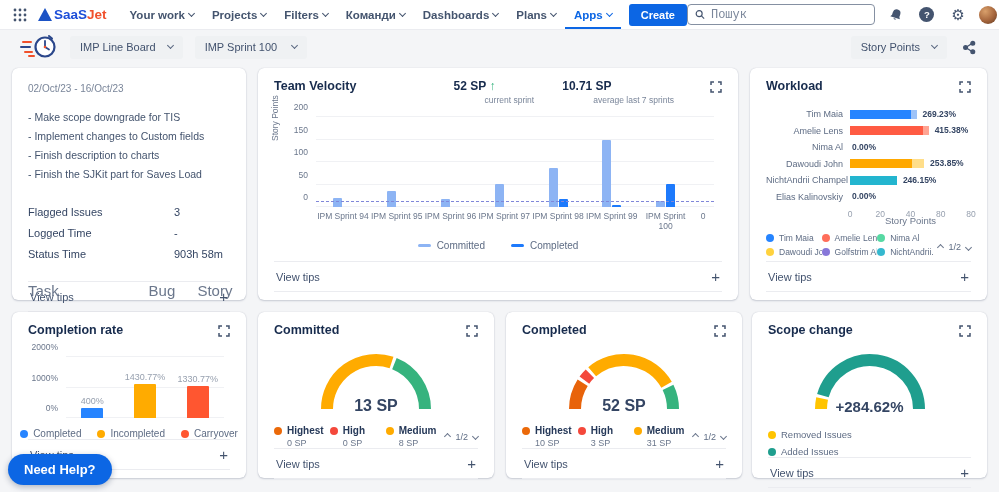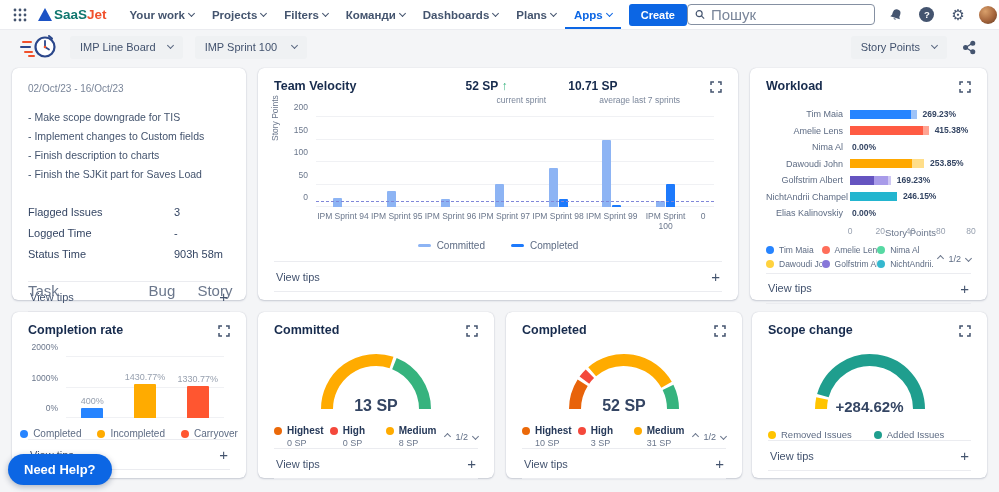--- a/index.html
+++ b/index.html
@@ -5,35 +5,35 @@
   * { margin:0; padding:0; box-sizing:border-box; }
   html,body { width:999px; height:492px; overflow:hidden; }
   body { font-family:"Liberation Sans", sans-serif; background:#F4F5F7; color:#172B4D; }
   #app { position:relative; width:999px; height:492px; }
 
   
   .nav { position:absolute; top:0; left:0; right:0; height:30px; background:#FFFFFF;
          border-bottom:1px solid #EBECF0; display:flex; align-items:center; padding:0 10px; }
   .nav-left { display:flex; align-items:center; height:100%; }
   .logo { display:flex; align-items:center; gap:2px; margin:0 14px 0 8px; font-weight:700; font-size:13.5px; }
-  .logo .saas { color:#0f766e; } .logo .jet { color:#F0502B; }
+  .logo .saas { color:#1d4ed8; } .logo .jet { color:#F0502B; }
   .nav-menu { display:flex; align-items:center; height:100%; }
   .nav-item { display:flex; align-items:center; height:100%; padding:0 9px; font-size:11.5px;
               font-weight:600; color:#44546E; cursor:pointer; position:relative; white-space:nowrap; }
   .nav-item.active { color:#0C66E4; box-shadow:inset 0 -2px 0 #0C66E4; }
   .chev { display:inline-block; width:5px; height:5px; border-right:1.5px solid currentColor;
           border-bottom:1.5px solid currentColor; transform:rotate(45deg); margin-left:4px; margin-top:-3px; }
   .chev-u { transform:rotate(225deg); margin-top:3px; }
   .create-btn { background:#0C66E4; color:#fff; font-size:11px; font-weight:700; border:none;
                 border-radius:3px; padding:5px 12px; margin-left:8px; cursor:pointer; }
   .nav-right { margin-left:auto; display:flex; align-items:center; gap:11px; }
   .search { display:flex; align-items:center; gap:6px; border:1.5px solid #8590A2; border-radius:4px;
             height:21px; width:188px; padding:0 7px; background:#fff; }
-  .search input { border:none; outline:none; font-size:15px; width:100%; color:#172B4D;
-                  font-family:Liberation Sans, sans-serif; background:transparent; }
+  .search input { border:none; outline:none; font-size:12px; width:100%; color:#172B4D;
+                  font-family:Liberation Mono, monospace; background:transparent; }
   .search input::placeholder { color:#7A869A; }
   .icon-btn { display:flex; align-items:center; justify-content:center; width:20px; height:20px; cursor:pointer; }
   .help-circle { width:15px; height:15px; border-radius:50%; background:#44546F; color:#fff; font-size:9.5px;
                  font-weight:700; display:flex; align-items:center; justify-content:center; }
   .gear { font-size:15px; color:#44546F; line-height:1; }
   .avatar { width:18px; height:18px; border-radius:50%;
             background:radial-gradient(circle at 35% 30%, #D9A06B 0%, #A5653C 55%, #5E3A22 100%); }
 
   
   .toolbar { position:absolute; top:30px; left:0; right:0; height:34px; display:flex; align-items:center; padding:0 20px; }
@@ -71,21 +71,21 @@
   .stat-row { display:flex; font-size:11px; color:#344563; margin:9px 0; }
   .stat-row .lb { flex:1; }
   .stat-row .vl { width:56px; }
   .bd-bar { display:flex; height:10px; border-radius:2px; overflow:hidden; margin-top:10px; }
   .bd-seg { display:flex; align-items:center; justify-content:center; }
   .bd-seg span { color:#fff; font-size:6.5px; font-weight:700; }
   .bd-labels { position:relative; height:13px; margin-top:2px; }
   .bd-labels span { position:absolute; font-size:15px; color:#6B778C; top:1px; }
 
   
-  .tv-stats { display:flex; align-items:flex-start; gap:22px; }
+  .tv-stats { display:flex; align-items:flex-start; gap:28px; }
   .tv-stat .v { font-size:12px; font-weight:700; color:#172B4D; }
   .tv-stat .v .up { color:#36B37E; }
   .tv-stat .cap { font-size:8.5px; color:#7A869A; margin-top:2px;padding-left:31px; }
   .tv-area { position:relative; margin-top:12px; }
   .tv-ylab { position:absolute; left:-4px; top:24px; transform:rotate(-90deg); transform-origin:left top;
              font-size:8.5px; color:#6B778C; }
   .tv-plot { position:relative; height:90px; margin-left:42px; margin-right:8px; }
   .gl { position:absolute; left:0; right:0; height:1px; background:#F0F1F4; }
   .gl-lab { position:absolute; left:-8px; transform:translate(-100%,-50%); font-size:8.5px; color:#6B778C; }
   .tv-groups { position:absolute; inset:0; display:flex; align-items:flex-end; }
@@ -130,21 +130,21 @@
   
   .gauge-wrap { position:relative; width:150px; margin:6px auto 0 auto; }
   .gauge-text { position:absolute; left:0; right:0; bottom:2px; text-align:center;
                 font-size:16px; font-weight:600; color:#344563; }
   .scope .gauge-text { font-size:15px; font-weight:700; }
   .prio-wrap { display:flex; align-items:center; margin-top:8px; }
   .prio-legend { flex:1; display:flex; }
   .prio-legend .it { flex:1; }
   .prio-legend .l1 { display:flex; align-items:center; gap:5px; font-size:10px; font-weight:600; color:#253858; }
   .prio-legend .l2 { font-size:9px; color:#6B778C; margin-left:13px; margin-top:2px; }
-  .scope-legend { display:flex; justify-content:flex-start; gap:22px; margin-top:12px; }
+  .scope-legend { display:flex; justify-content:center; gap:6px; margin-top:12px;flex-direction:column; }
   .scope-legend .it { display:flex; align-items:center; gap:5px; font-size:9.5px; color:#5E6C84; }
 
   .need-help { position:absolute; left:8px; top:454px; background:#0C66E4; color:#fff; font-weight:700;
                font-size:13px; padding:8px 16px; border-radius:22px; border:none; cursor:pointer;
                box-shadow:0 2px 6px rgba(9,30,66,.3); z-index:10; font-family:"Liberation Sans", sans-serif; }
 </style>
 </head>
 <body>
 
 <div id="app">
@@ -442,31 +442,20 @@
           <span class="wl-name">Dawoudi John</span>
           <div class="wl-barwrap">
             <div class="wl-segs">
               <div class="wl-seg" style="width: 51.25%; background: rgb(255, 168, 0);"></div>
               <div class="wl-seg" style="width: 10%; background: rgb(255, 222, 138);"></div>
             </div>
             <span class="wl-pct" style="left: calc(61.25% + 6px);">253.85%</span>
           </div>
         </div>
         <div class="wl-row">
-          <span class="wl-name">Golfstrim Albert</span>
-          <div class="wl-barwrap">
-            <div class="wl-segs">
-              <div class="wl-seg" style="width: 20%; background: rgb(101, 84, 192);"></div>
-              <div class="wl-seg" style="width: 11.25%; background: rgb(168, 155, 233);"></div>
-              <div class="wl-seg" style="width: 2.5%; background: rgb(206, 198, 243);"></div>
-            </div>
-            <span class="wl-pct" style="left: calc(33.75% + 6px);">169.23%</span>
-          </div>
-        </div>
-        <div class="wl-row">
           <span class="wl-name">NichtAndrii Champel</span>
           <div class="wl-barwrap">
             <div class="wl-segs">
               <div class="wl-seg" style="width: 38.75%; background: rgb(35, 181, 207);"></div>
             </div>
             <span class="wl-pct" style="left: calc(38.75% + 6px);">246.15%</span>
           </div>
         </div>
         <div class="wl-row">
           <span class="wl-name">Elias Kalinovskiy</span>

